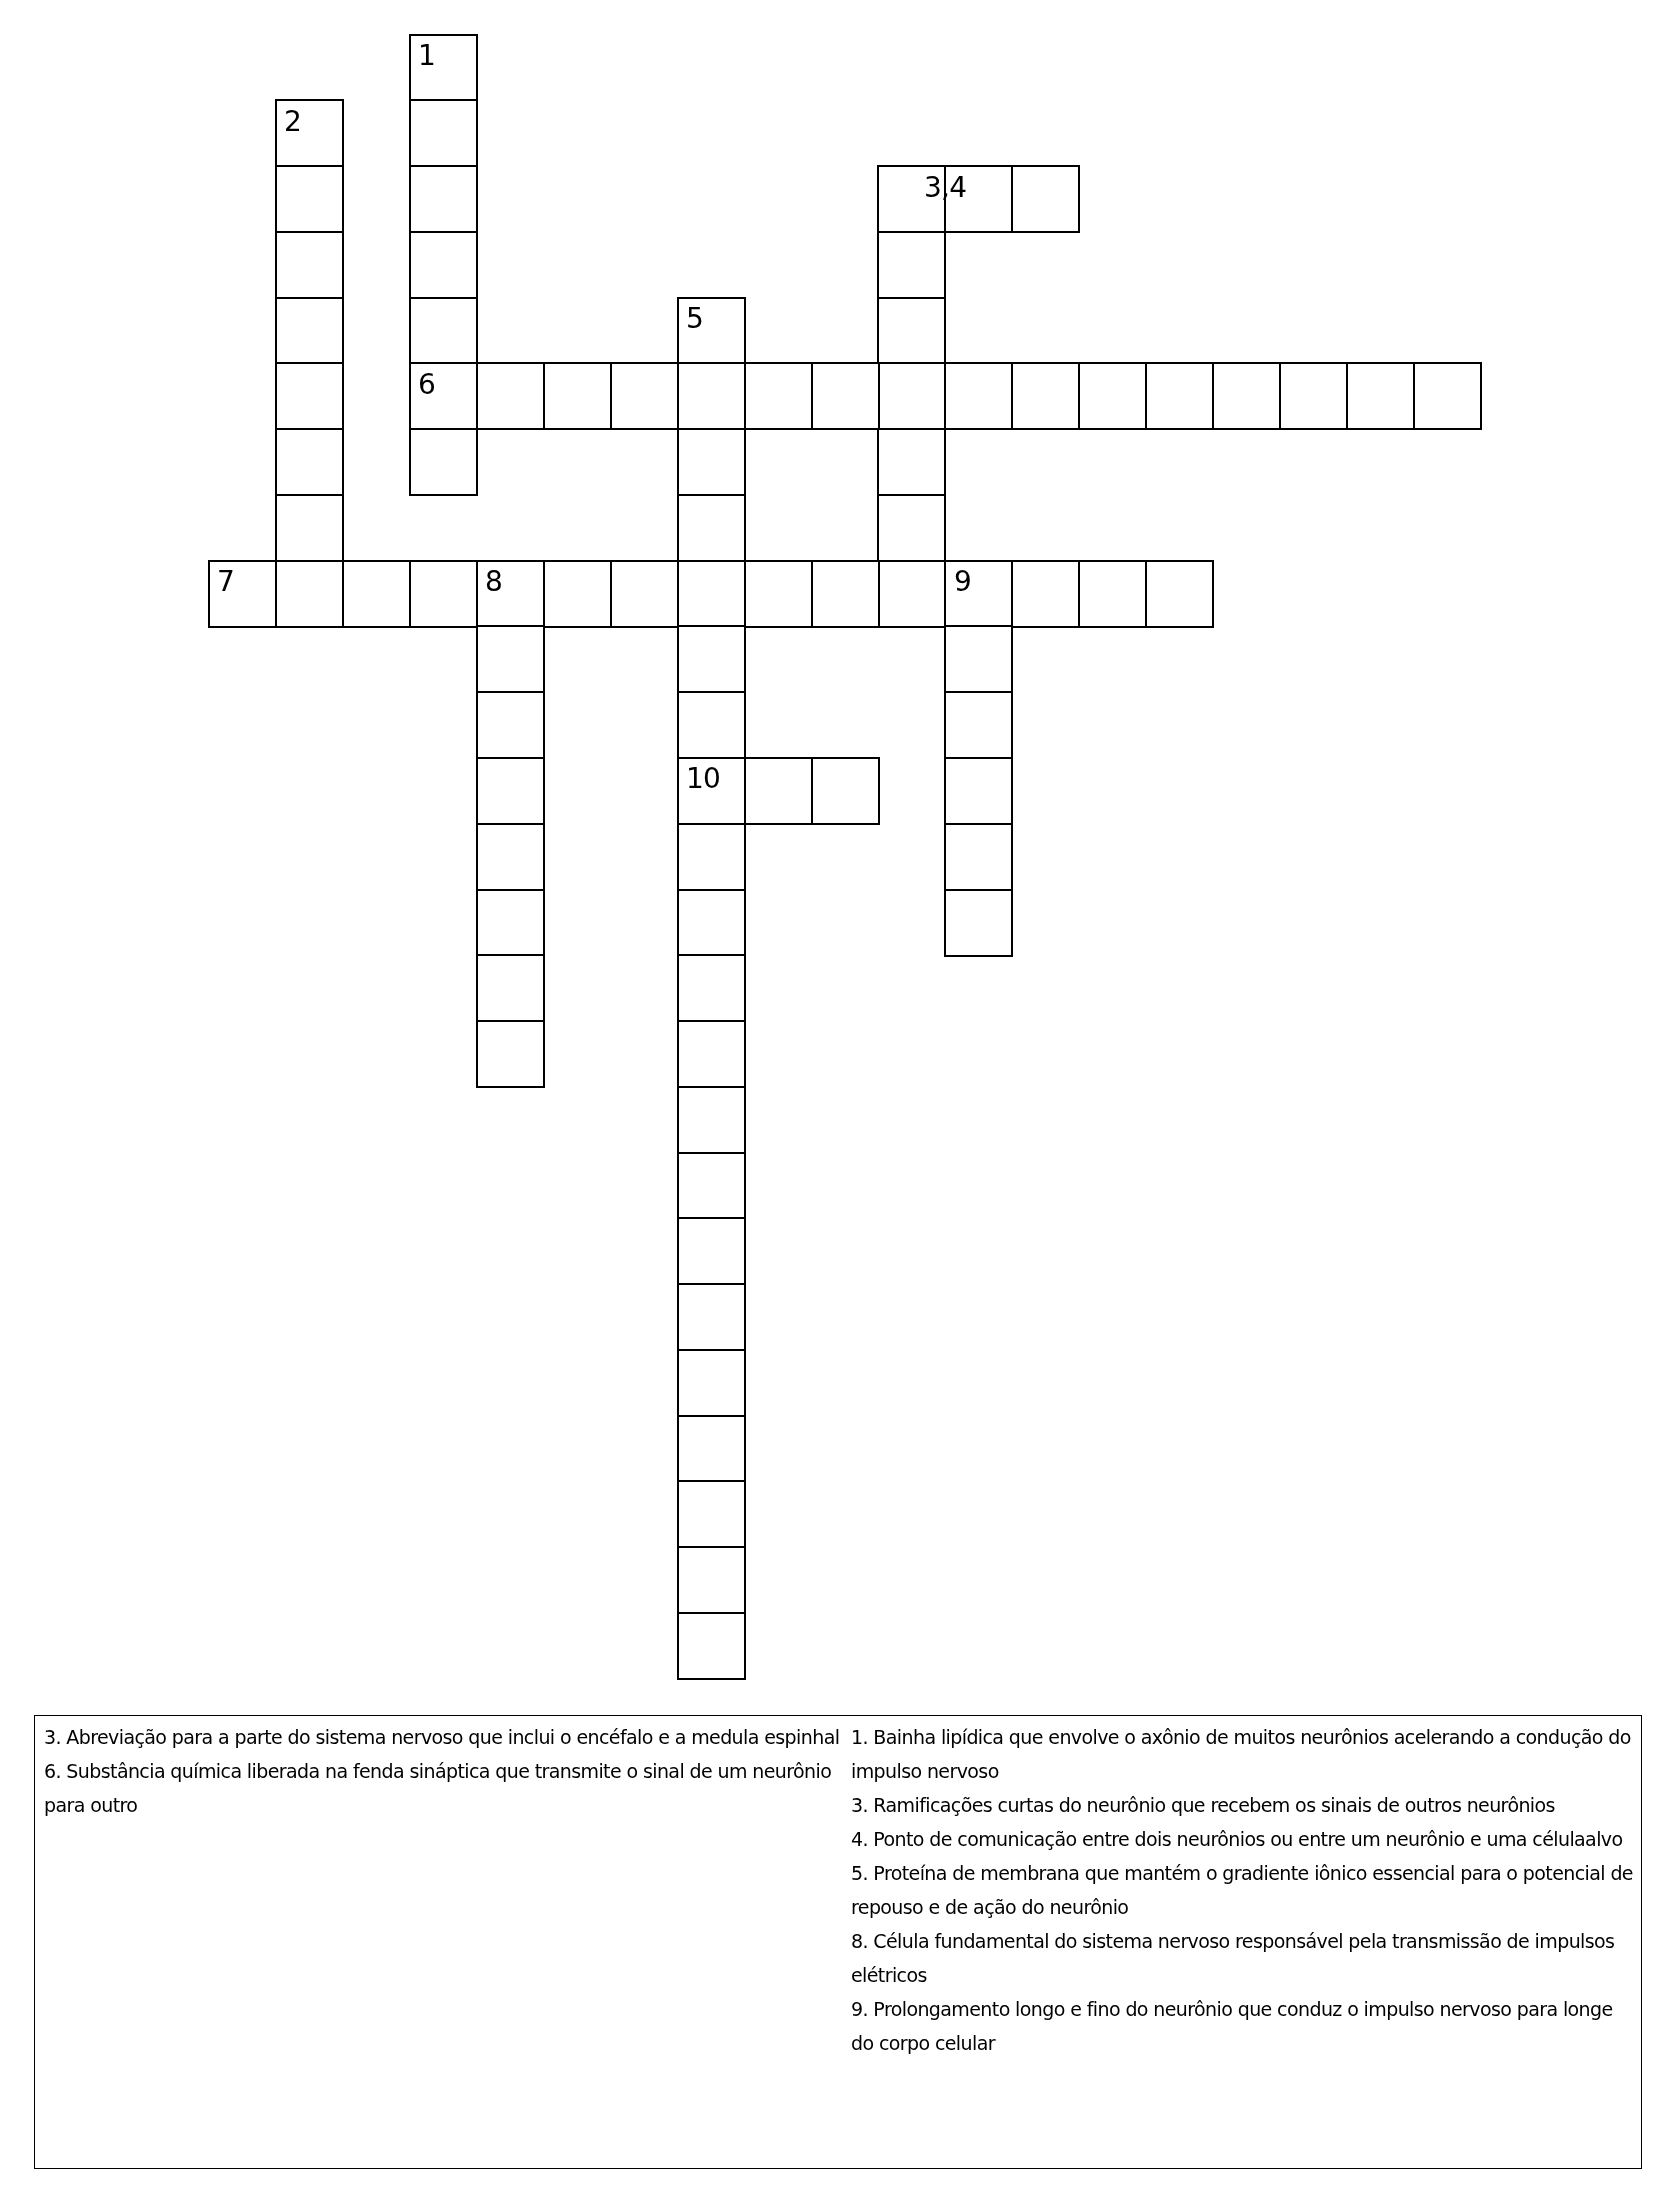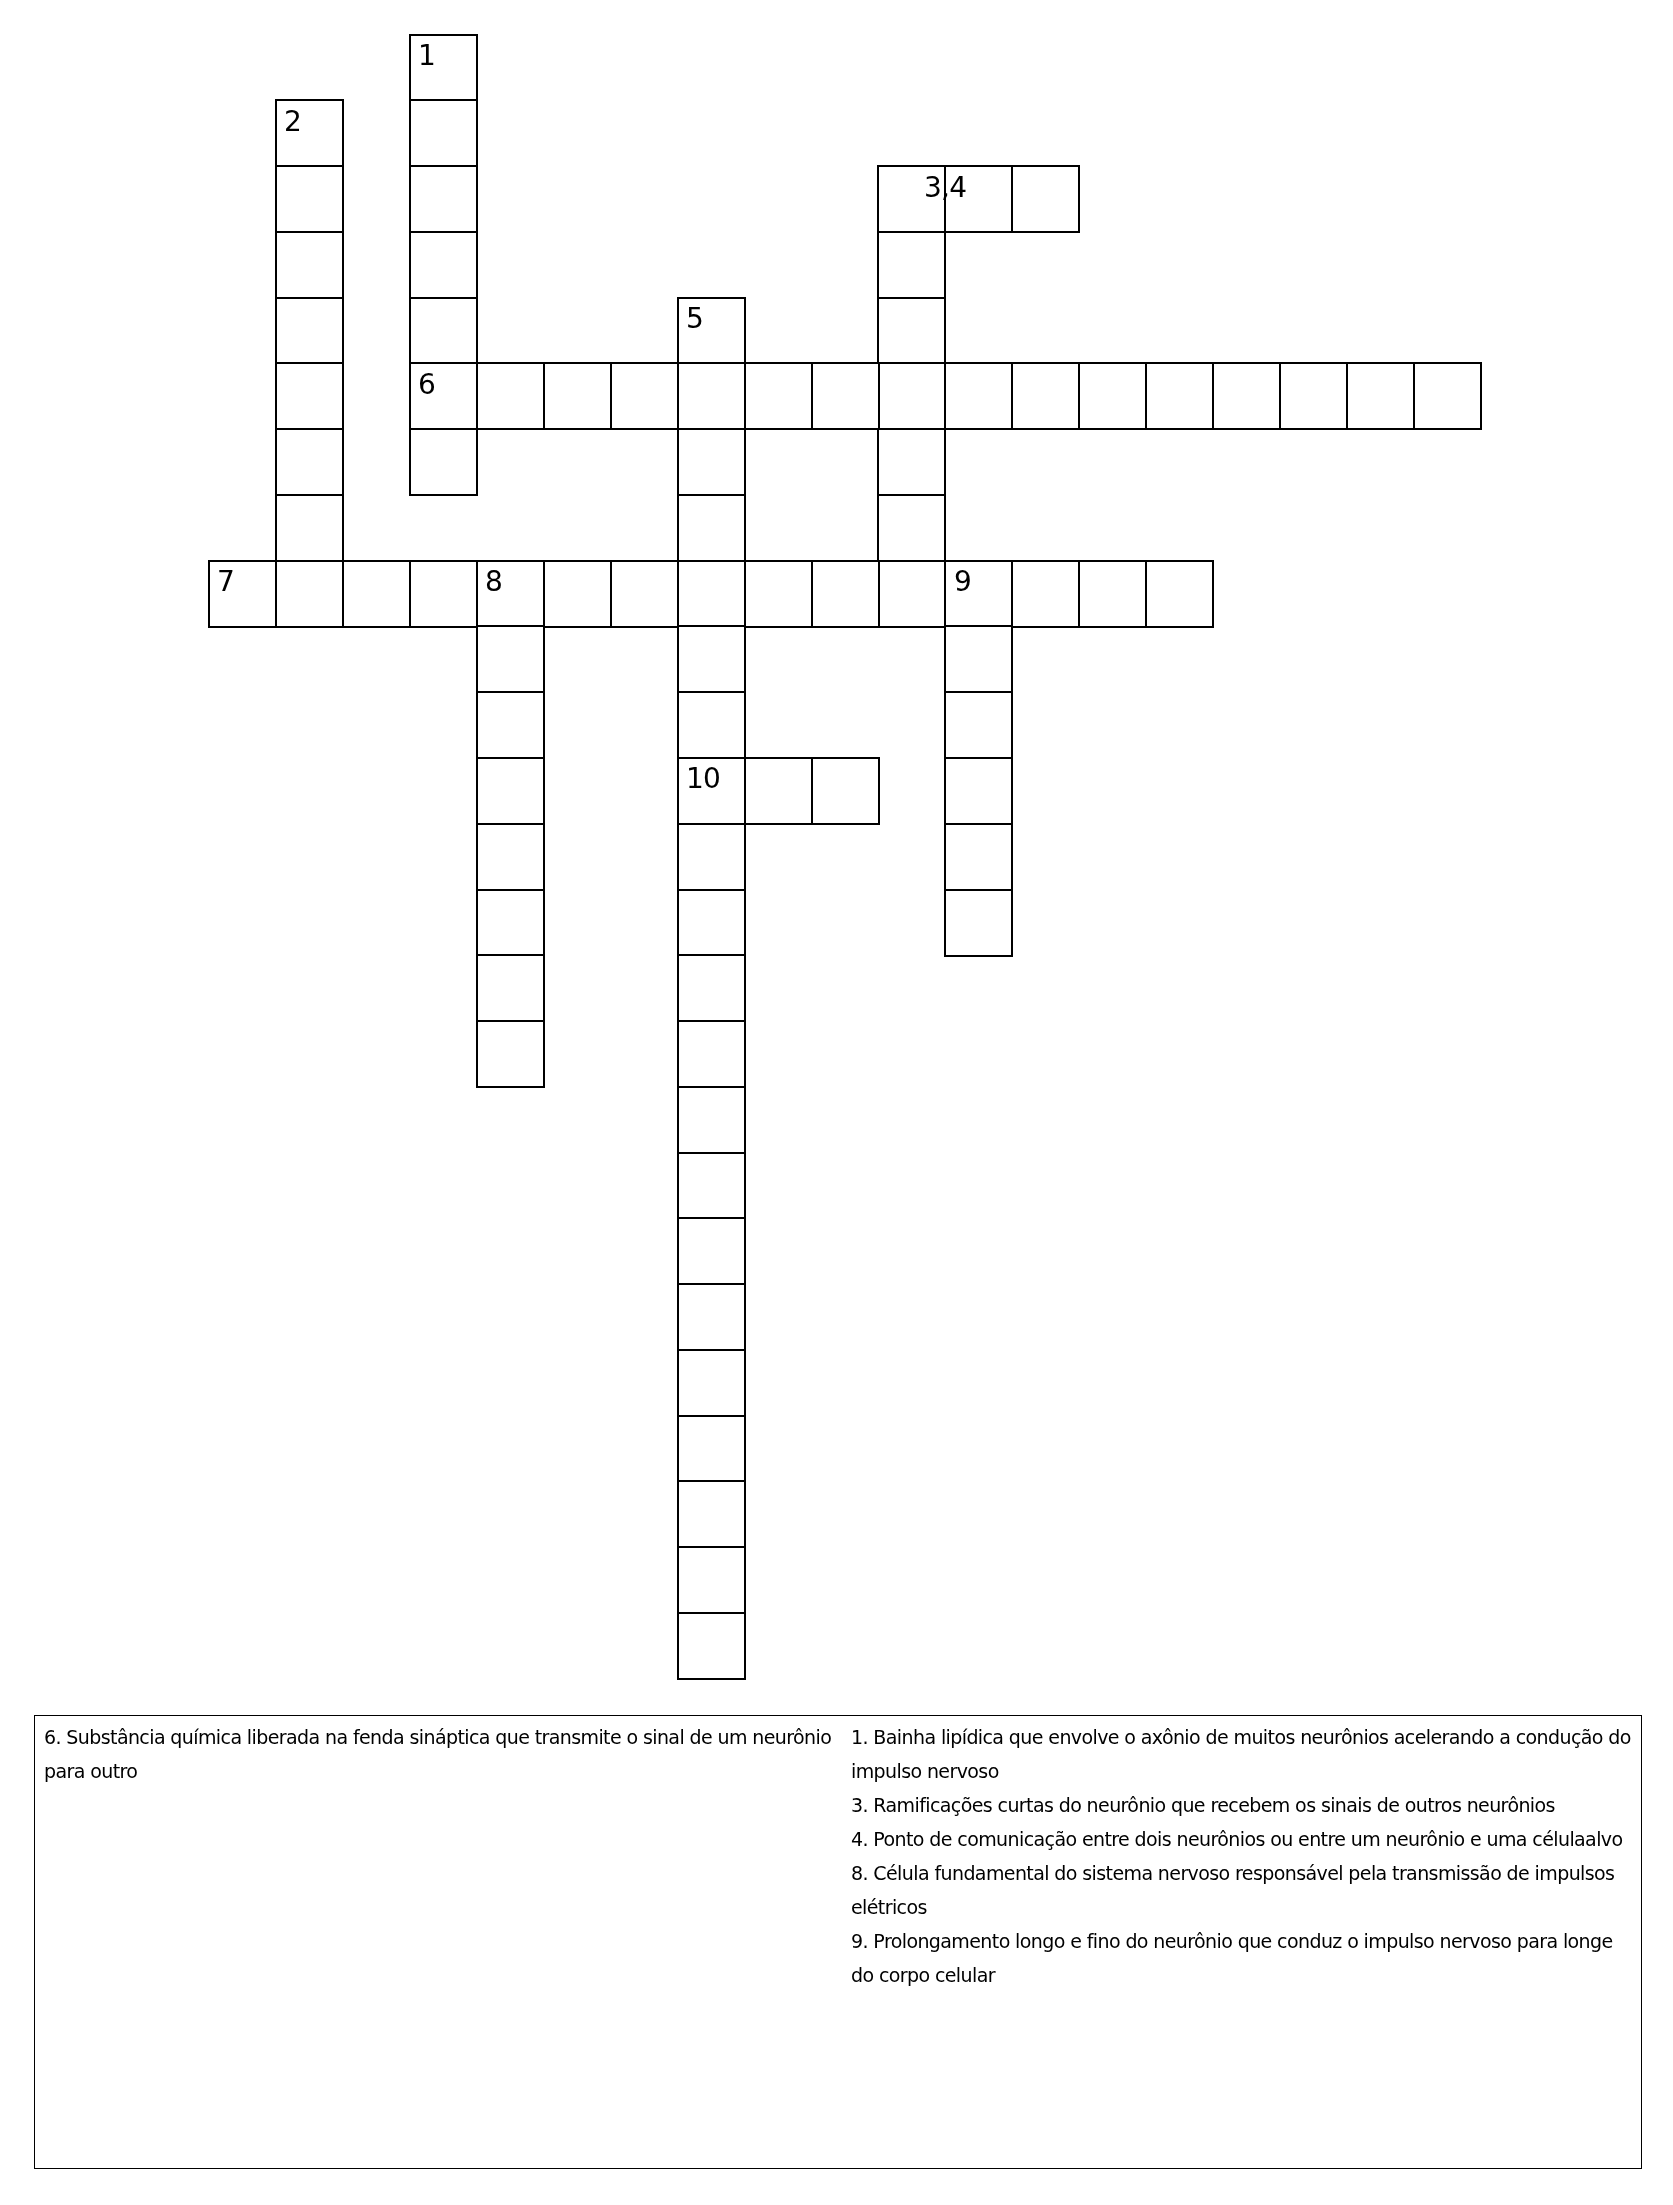--- a/index.html
+++ b/index.html
@@ -157,28 +157,30 @@
       <span class="cellnum" style="left: 418px; top: 371px;">6</span>
       <span class="cellnum" style="left: 217px; top: 568px;">7</span>
       <span class="cellnum" style="left: 485px; top: 568px;">8</span>
       <span class="cellnum" style="left: 954px; top: 568px;">9</span>
       <span class="cellnum" style="left: 686px; top: 765px;">10</span>
     </div>
 
   <div class="clues-box">
     <div class="clue-col left">
       <div>
+          <div class="clue-line">3. Abreviação para a parte do sistema nervoso que inclui o encéfalo e a medula espinhal</div>
           <div class="clue-line">6. Substância química liberada na fenda sináptica que transmite o sinal de um neurônio para outro</div>
         </div>
     </div>
     <div class="clue-col right">
       <div>
           <div class="clue-line">1. Bainha lipídica que envolve o axônio de muitos neurônios acelerando a condução do impulso nervoso</div>
           <div class="clue-line">3. Ramificações curtas do neurônio que recebem os sinais de outros neurônios</div>
           <div class="clue-line">4. Ponto de comunicação entre dois neurônios ou entre um neurônio e uma célulaalvo</div>
+          <div class="clue-line">5. Proteína de membrana que mantém o gradiente iônico essencial para o potencial de repouso e de ação do neurônio</div>
           <div class="clue-line">8. Célula fundamental do sistema nervoso responsável pela transmissão de impulsos elétricos</div>
           <div class="clue-line">9. Prolongamento longo e fino do neurônio que conduz o impulso nervoso para longe do corpo celular</div>
         </div>
     </div>
   </div>
 
 </div>
 
 
 </body></html>

